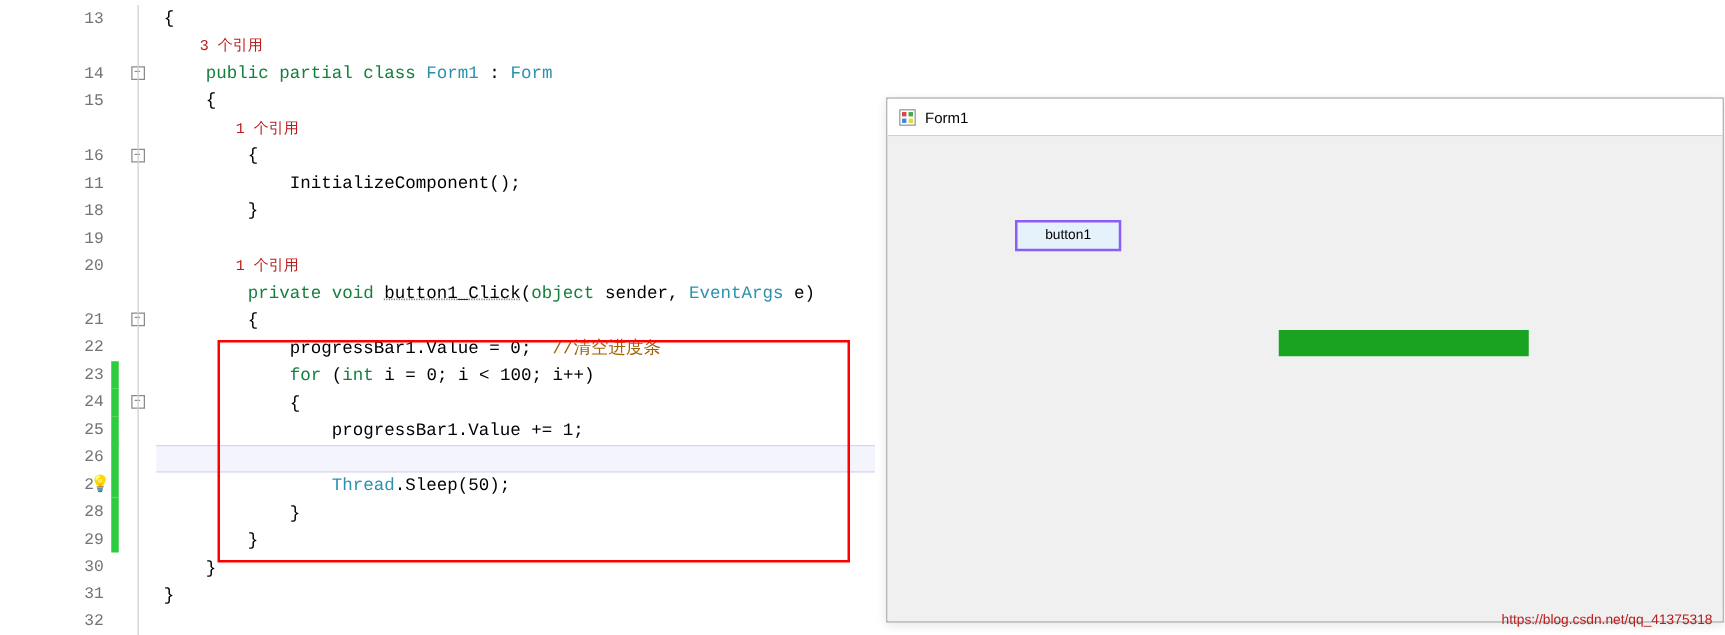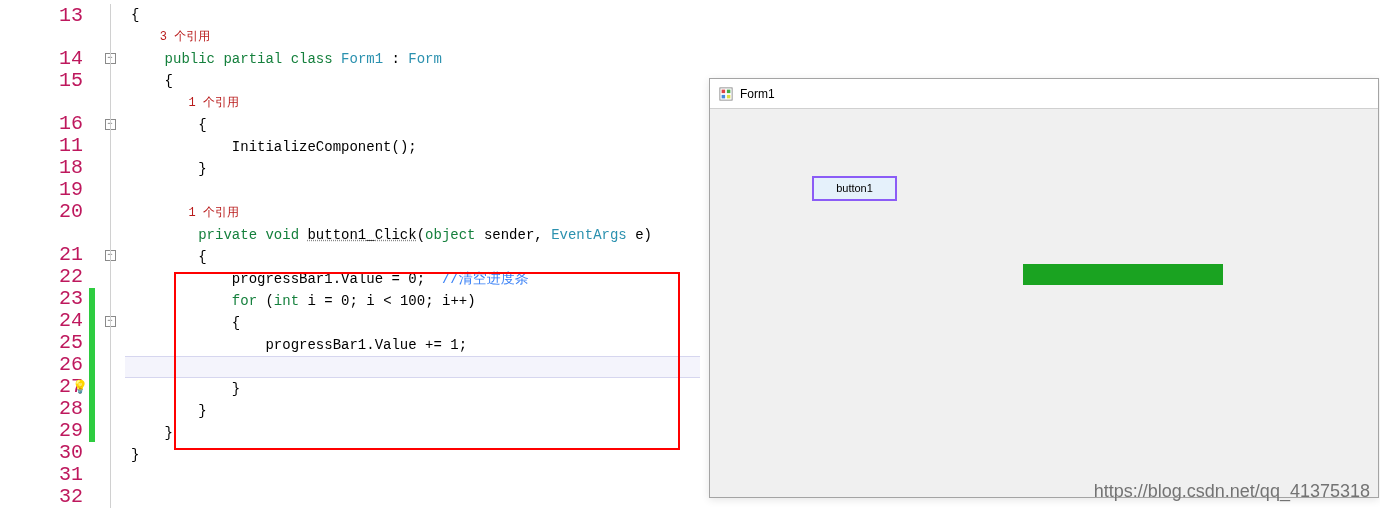--- a/index.html
+++ b/index.html
@@ -34,22 +34,22 @@
       display: flex;
       align-items: center;
       justify-content: flex-end;
       padding-right: 6px;
       position: relative;
     }
     .refline {
       height: 22px;
     }
     .line-num {
-      color: #be185d;
-      font-size: 20px;
+      color: #737373;
+      font-size: 13px;
       width: 36px;
       text-align: right;
       margin-right: 6px;
     }
     .change-bar {
       width: 6px;
       height: 22px;
       background: #2ecc40;
       position: absolute;
       right: 0;
@@ -104,21 +104,21 @@
       white-space: pre;
       padding-left: 6px;
       position: relative;
     }
     .ref-hint {
       color: #b91c1c;
       font-size: 12px;
     }
     .kw { color: #15803d; }
     .typ { color: #2b91af; }
-    .cmt { color: #3b82f6; }
+    .cmt { color: #a16207; }
     .red-box {
       position: absolute;
       border: 2px solid #ff0000;
       left: 174px;
       top: 272px;
       width: 506px;
       height: 178px;
       pointer-events: none;
     }
     .current-line {
@@ -181,23 +181,23 @@
       left: 313px;
       top: 155px;
       width: 200px;
       height: 21px;
       background: #1aa321;
     }
     .watermark {
       position: absolute;
       right: 10px;
       bottom: 6px;
-      color: #737373;
+      color: #b91c1c;
       font-family: Arial, sans-serif;
-      font-size: 18px;
+      font-size: 11px;
     }
   </style>
 </head>
 <body>
 
 <div class="editor">
   <div class="gutter">
     <div class="gutter-row">
         <span class="line-num">13</span>
       </div>
@@ -358,20 +358,21 @@
     <div class="code-line">        <span>}</span></div>
     <div class="code-line"></div>
     <div class="code-line ref-hint">        <span>1</span> <span>个引用</span></div>
     <div class="code-line">        <span class="kw">private</span> <span class="kw">void</span> <span style="text-decoration:underline dotted #888">button1_Click</span><span>(</span><span class="kw">object</span> <span>sender</span><span>,</span> <span class="typ">EventArgs</span> <span>e</span><span>)</span></div>
     <div class="code-line">        <span>{</span></div>
     <div class="code-line">            <span>progressBar1</span><span>.</span><span>Value</span><span> = </span><span>0</span><span>;</span>  <span class="cmt">//清空进度条</span></div>
     <div class="code-line">            <span class="kw">for</span> <span>(</span><span class="kw">int</span> <span>i</span><span> = </span><span>0</span><span>;</span> <span>i</span><span> &lt; </span><span>100</span><span>;</span> <span>i++</span><span>)</span></div>
     <div class="code-line">            <span>{</span></div>
     <div class="code-line">                <span>progressBar1</span><span>.</span><span>Value</span><span> += </span><span>1</span><span>;</span></div>
     <div class="code-line current-line cl-border-top cl-border-bot"></div>
+    <div class="code-line">                <span class="typ">Thread</span><span>.</span><span>Sleep</span><span>(</span><span>50</span><span>)</span><span>;</span></div>
     <div class="code-line">            <span>}</span></div>
     <div class="code-line">        <span>}</span></div>
     <div class="code-line">    <span>}</span></div>
     <div class="code-line"><span>}</span></div>
   </div>
 
   <div class="red-box"></div>
 </div>
 
 <div class="winform">

